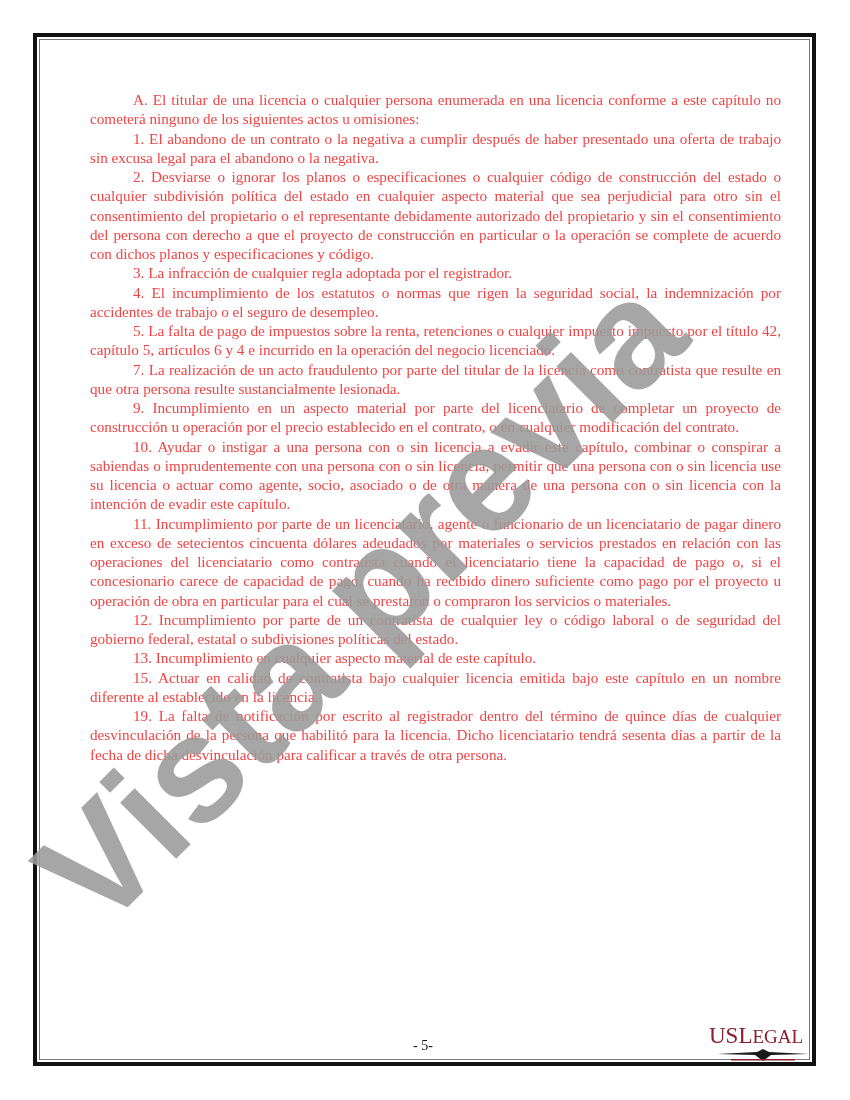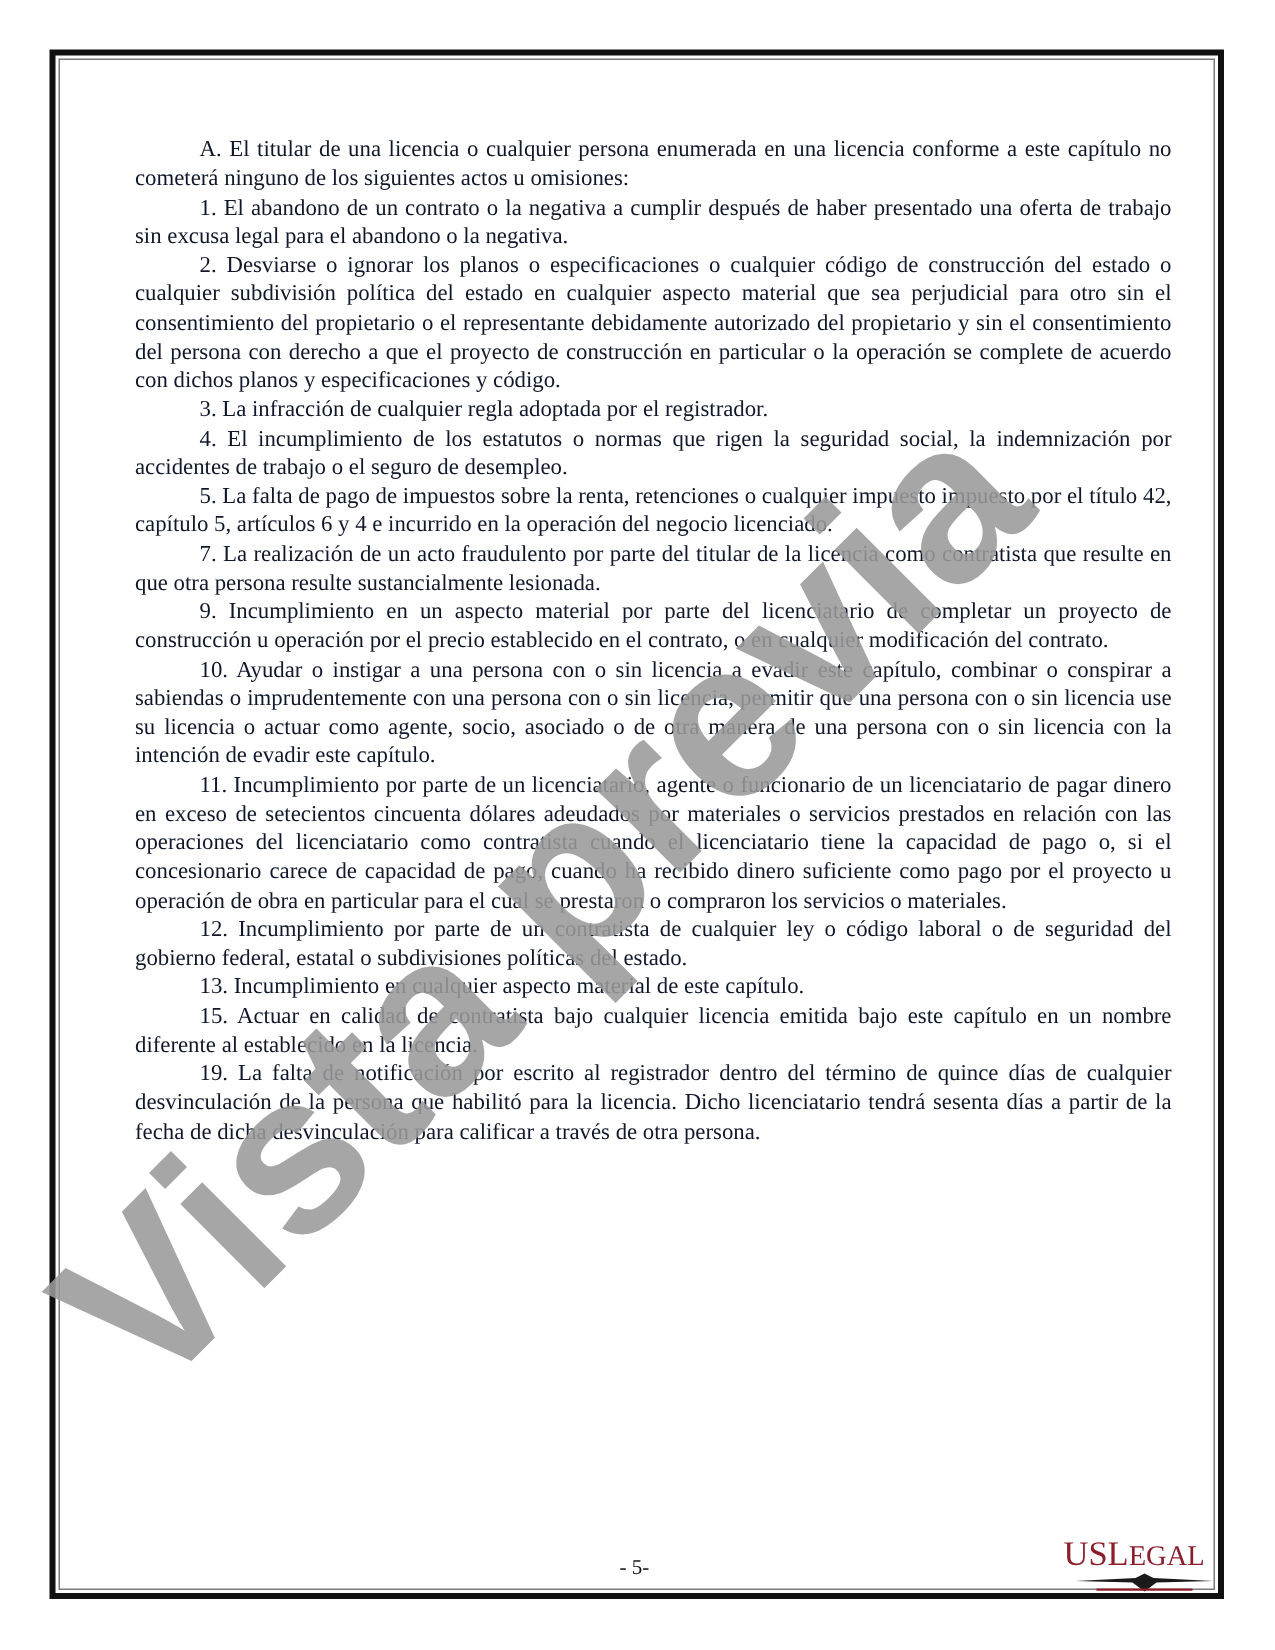--- a/index.html
+++ b/index.html
@@ -8,21 +8,21 @@
     position:absolute; left:33px; top:33px; width:783px; height:1033px;
     box-sizing:border-box; border:4px solid #111;
   }
   .frame-inner {
     position:absolute; left:2px; top:2px; right:2px; bottom:2px;
     border:1.5px solid #7a7a7a;
   }
   .content {
     position:absolute; left:90px; top:90px; width:691px;
     font-family:"Liberation Serif", serif; font-size:15.2px; line-height:19.25px;
-    color:#0f172a; text-align:justify;
+    color:#ef4444; text-align:justify;
   }
   .para { margin:0; text-indent:43px; }
   .page-num {
     position:absolute; left:413px; top:1038px;
     font-family:"Liberation Serif", serif; font-size:14px; color:#111;
   }
   .logo { position:absolute; left:709px; top:1024px; width:112px; height:44px; }
   .logo-text {
     font-family:"Liberation Serif", serif; font-size:23px; color:#8b1e2b;
     letter-spacing:0px; line-height:24px; white-space:nowrap;

